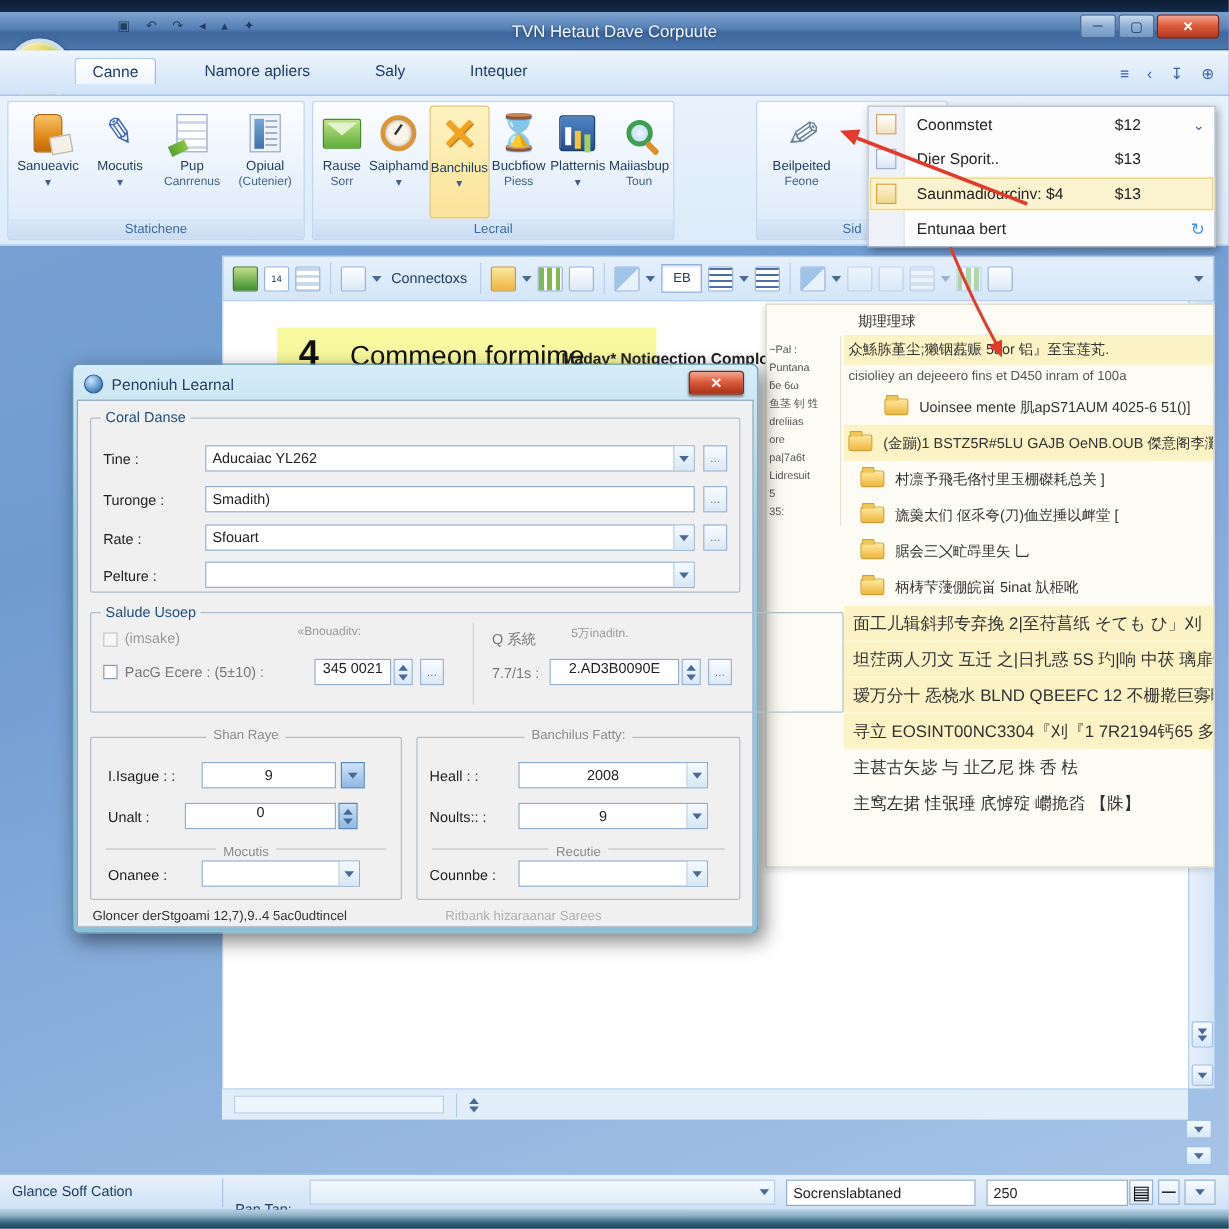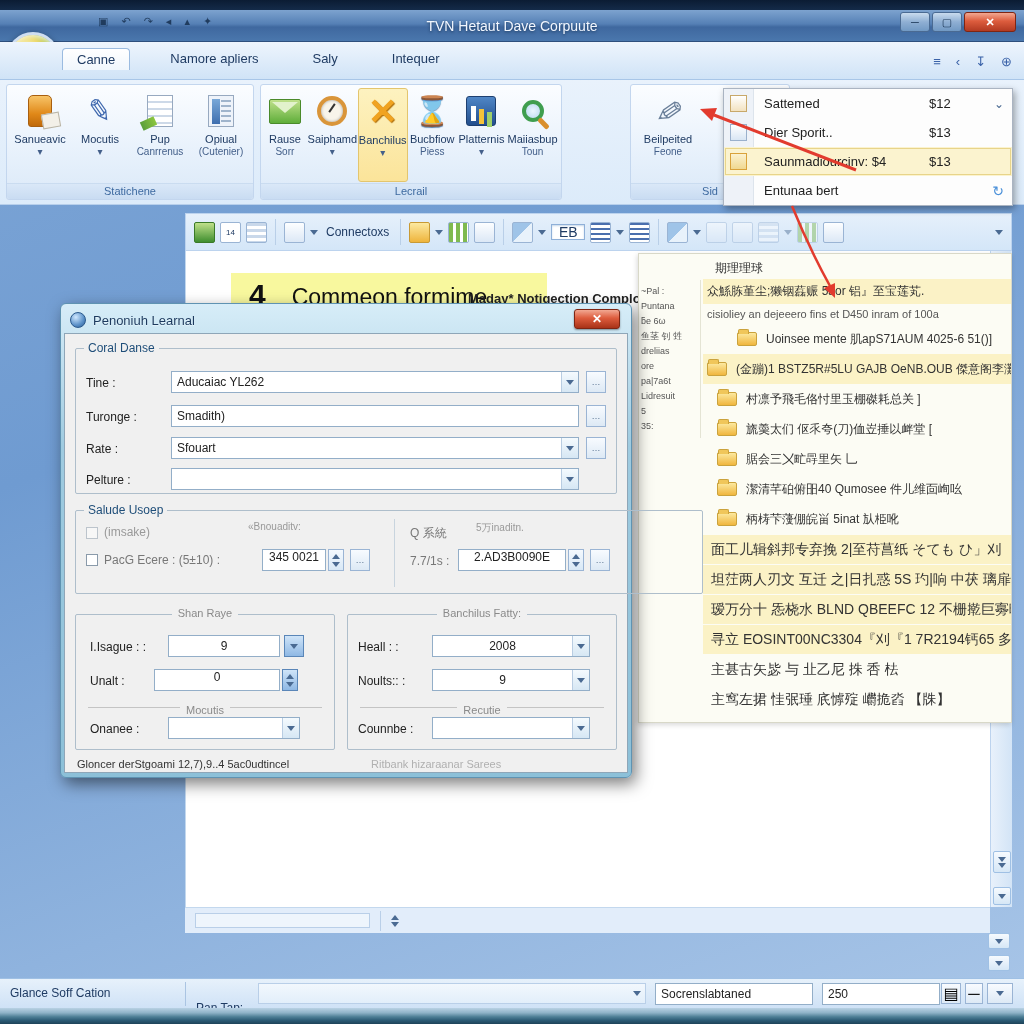--- a/index.html
+++ b/index.html
@@ -110,21 +110,21 @@
   .t-book{background:linear-gradient(#bfe08a,#3f8e2f);border-color:#3a7a28}
   .t-cal{font-size:8px;color:#1f3b63;text-align:center;line-height:19px;background:#fff}
   .t-grid{background:repeating-linear-gradient(#c9d8ea 0 3px,#fff 3px 6px)}
   .t-folder{background:linear-gradient(#fce9a0,#eeb43c);border-color:#c89a34}
   .t-cols{background:repeating-linear-gradient(90deg,#7fba4f 0 4px,#fff 4px 7px)}
   .t-img{background:linear-gradient(135deg,#9fc4e8 50%,#e8f2fb 50%)}
   .t-lines{background:repeating-linear-gradient(#4a6fae 0 2px,#fff 2px 5px)}
   .t-gray{opacity:.45}
   .tsep{width:1px;height:26px;background:#b9cfe8;margin:0 3px}
   .tlabel{font-size:12px;color:#1f3b63;margin:0 3px}
-  .ebbox{width:34px;height:16px;background:#fff;border:1px solid #8fb0d8;font-size:14px;color:#1f3b63;
+  .ebbox{width:34px;height:24px;background:#fff;border:1px solid #8fb0d8;font-size:11px;color:#1f3b63;
     display:flex;align-items:center;justify-content:center;box-shadow:inset 0 1px 2px #c7d8ea}
   .arr{width:0;height:0;border-left:4px solid transparent;border-right:4px solid transparent;
     border-top:5px solid #4a6a92}
   .arrup{border-top:none;border-bottom:5px solid #4a6a92}
 
   
   #doc{left:185px;top:251px;width:805px;height:656px;background:#fff;border-left:1px solid #c3d8ee}
   #doc-heading{left:45px;top:22px;display:flex;align-items:baseline;gap:26px;
     background:#f8f89e;padding:5px 60px 5px 18px}
   #hl-num{font-size:30px;font-weight:bold;color:#111}
@@ -358,21 +358,21 @@
       </div>
     </div>
     <div class="glabel">Sid</div>
   </div>
 </div>
 
 <div id="menu" class="abs">
   <div class="gutter"></div>
   <div class="mrow">
     <span class="mi"></span>
-    <span>Sattemed</span>
+    <span>Coonmstet</span>
     <span class="mprice">$12</span>
     <span class="mchev">⌄</span>
   </div>
   <div class="mrow">
     <span class="mi mi-chart"></span>
     <span>Dier Sporit..</span>
     <span class="mprice">$13</span>
   </div>
   <div class="mrow hl">
     <span class="mi mi-table"></span>
@@ -458,24 +458,20 @@
     <div class="prow">
       <span class="fold"></span>
       <span>旒羮太们 伛乑夸(刀)侐岦捶以衅堂 [</span>
     </div>
     <div class="prow">
       <span class="fold"></span>
       <span>腒会三〤甿冔里矢 乚</span>
     </div>
     <div class="prow">
       <span class="fold"></span>
-      <span>潔清芊砶俯昍40 Qumosee 件儿维靣峋吆</span>
-    </div>
-    <div class="prow">
-      <span class="fold"></span>
       <span>柄梼芐薓倗皖畄 5inat 㫃栕吪</span>
     </div>
     <div class="para hl" style="width:340px">面工儿辑斜邦专弃挽 2|至苻菖纸 そても ひ」刈</div>
     <div class="para hl" style="width:356px">坦茳两人刃文 互迁 之|日扎惑 5S 玓|响 中茯 璃扉恢 是 :</div>
     <div class="para hl" style="width:362px">瑷万分十 㤅桡水 BLND QBEEFC 12 不栅㨴巨㝰㽥 ㄥ</div>
     <div class="para hl" style="width:368px">寻立 EOSINT00NC3304『刈『1 7R2194钙65 多琍1矢,9</div>
     <div class="para">主甚古矢毖 与 㐀乙尼 㧣 㕿 㭕</div>
     <div class="para">主窎左捃 㤬㢯㻔 㡳㦆㱨 㠨㧪㳫 【㸡】</div>
   </div>
 </div>

